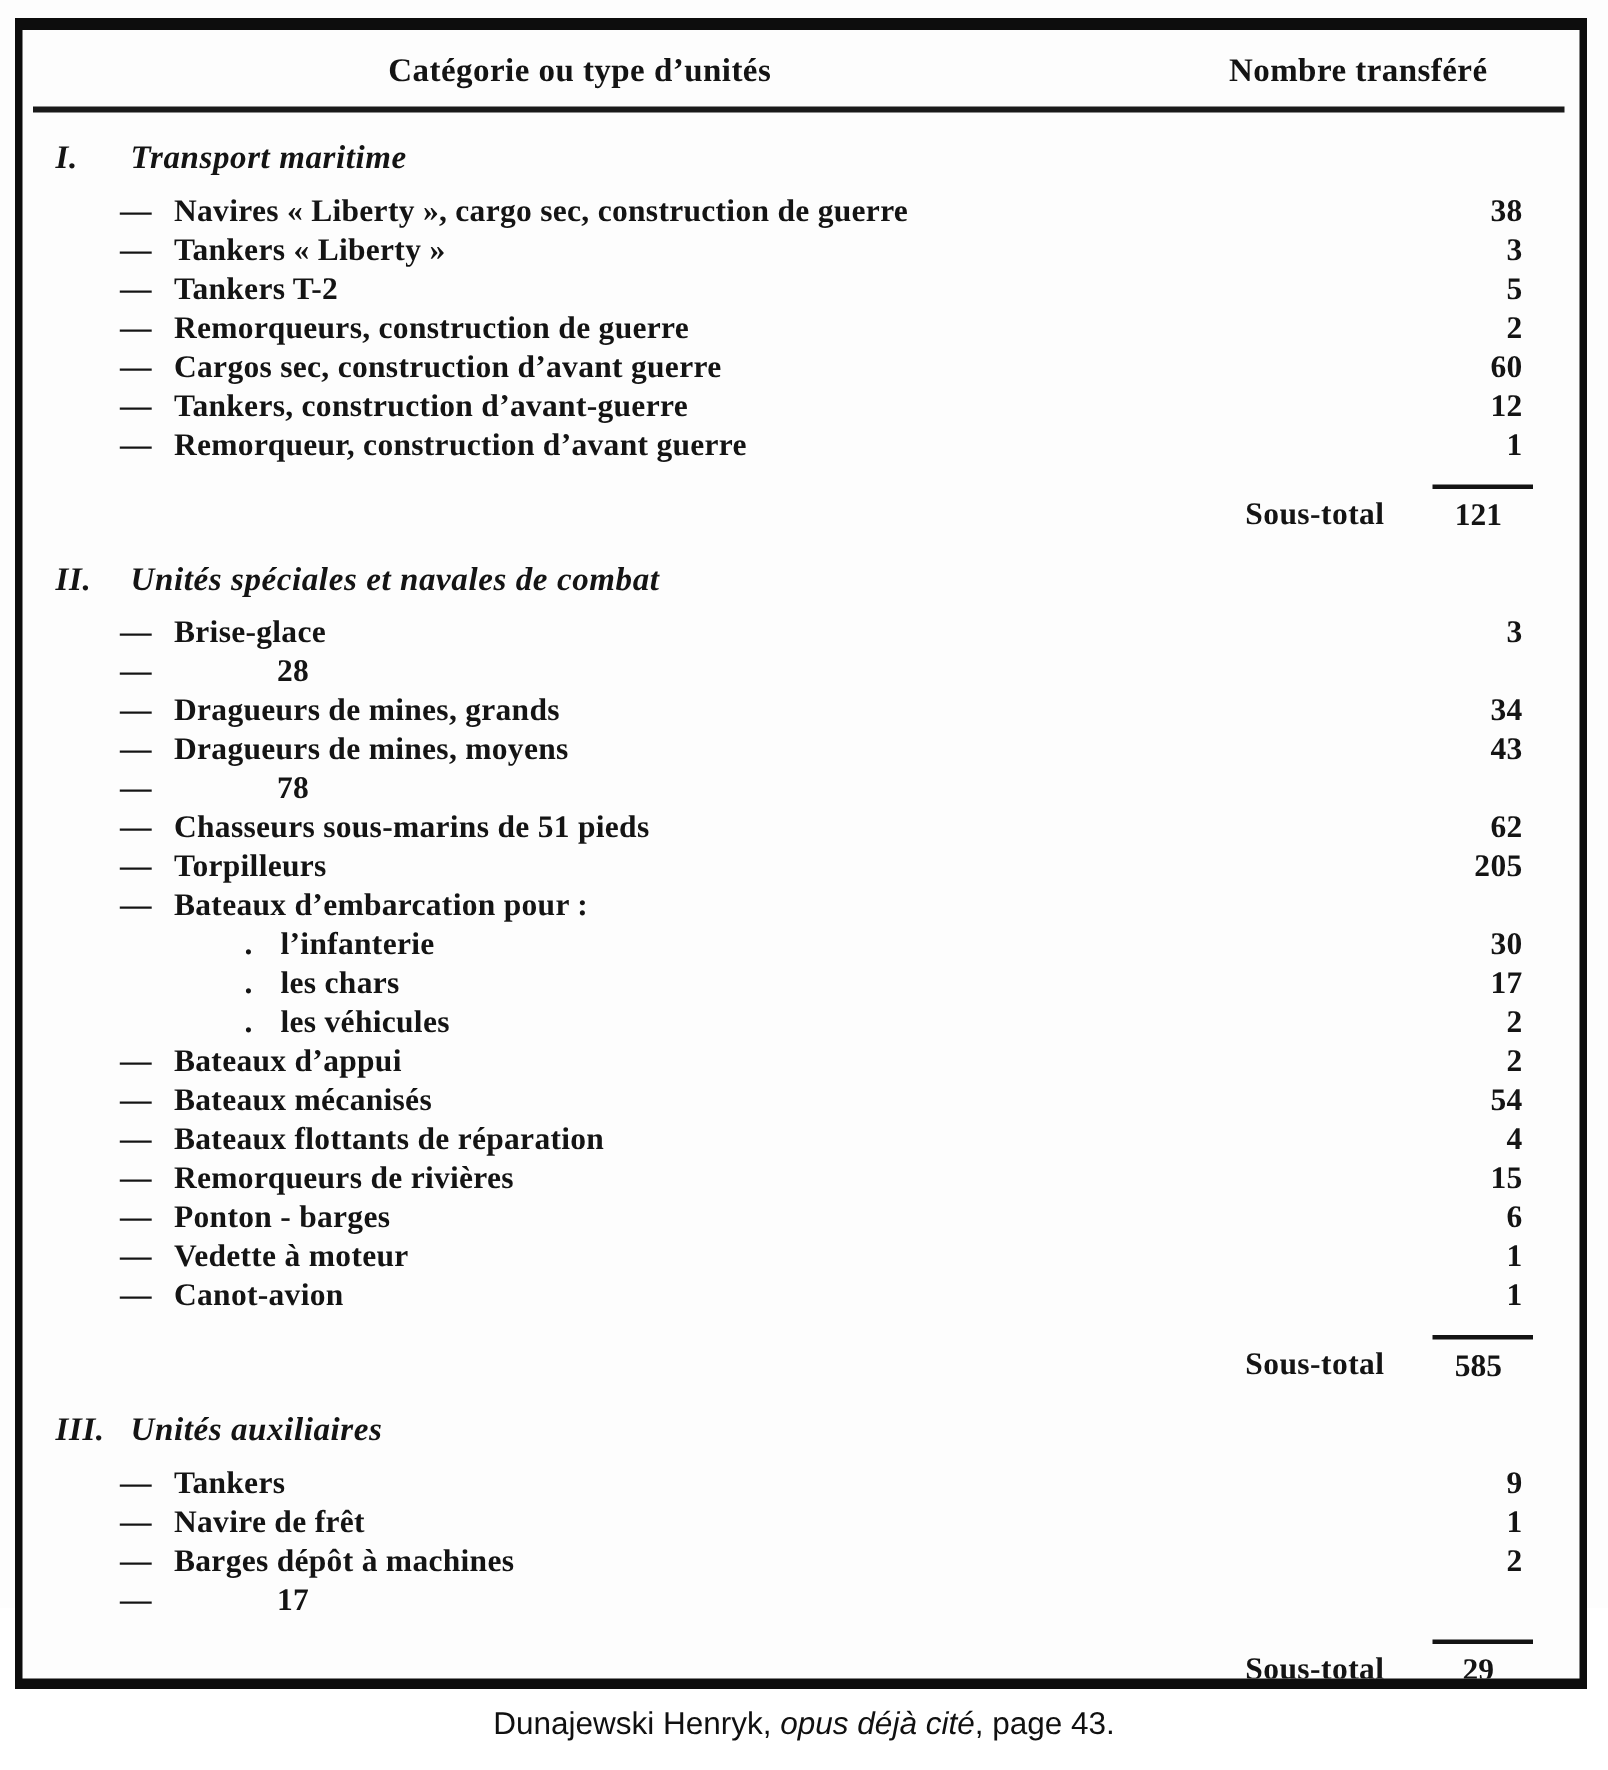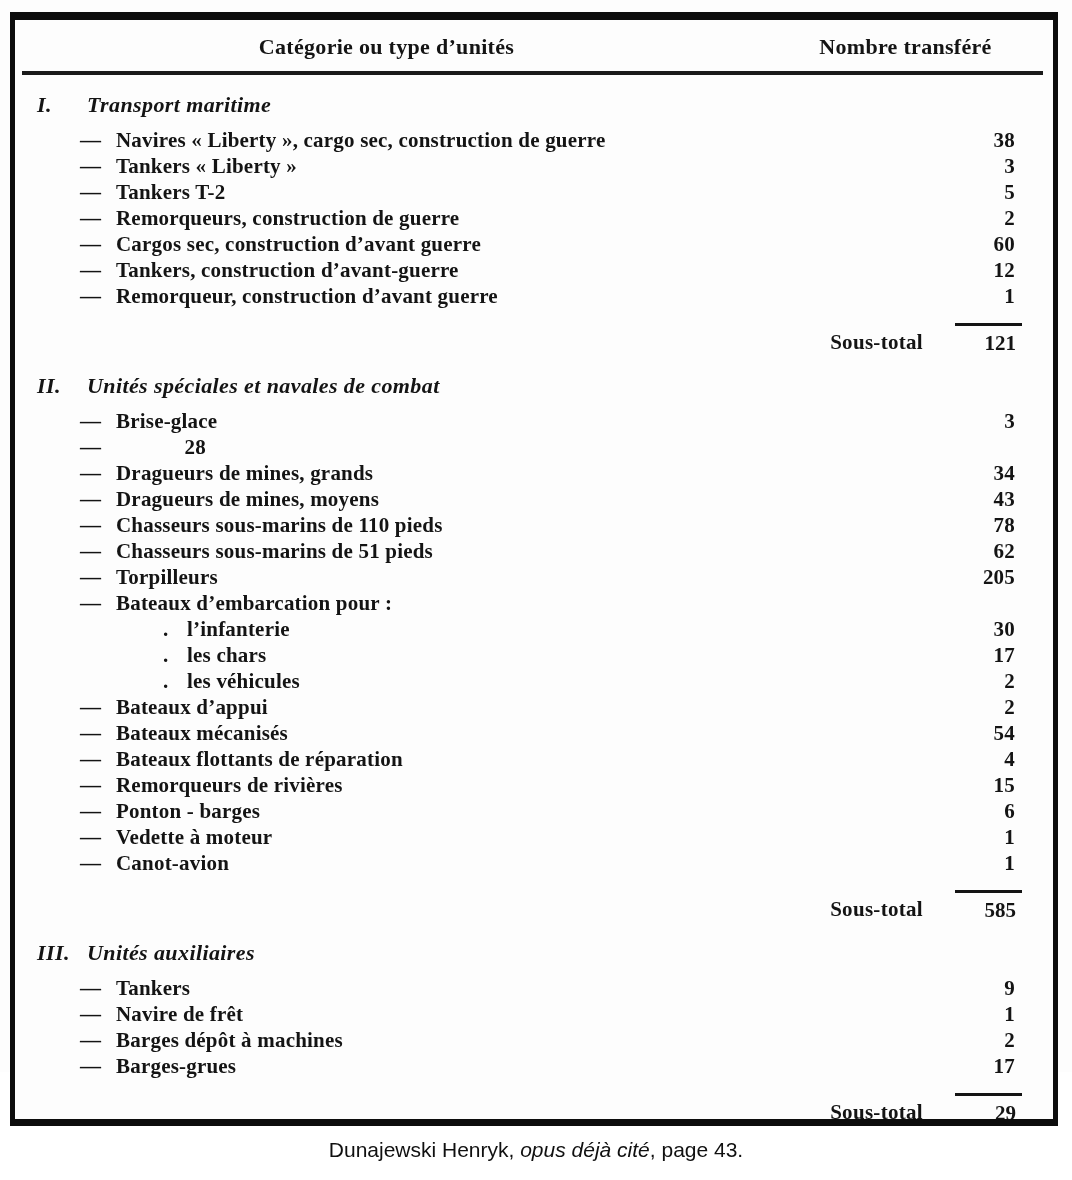--- a/index.html
+++ b/index.html
@@ -76,21 +76,21 @@
     margin: 14px 0 8px 0;
     font-size: 21px;
     font-weight: 700;
   }
   .subtotal-label { margin-right: 32px; padding-bottom: 1px; letter-spacing: 0.3px; }
   .subtotal-box {
     width: 67px;
     margin-right: 31px;
     border-top: 3px solid #141414;
     padding: 5px 6px 0 0;
-    text-align: right;
+    text-align: center;
   }
   
   .caption {
     position: absolute;
     left: 0; top: 1138px;
     width: 100%;
     text-align: center;
     font-family: "Liberation Sans", sans-serif;
     font-size: 21px;
     color: #101010;
@@ -171,21 +171,20 @@
           <span class="label">Dragueurs de mines, grands</span>
           <span class="num">34</span>
         </div>
         <div class="row">
           <span class="bullet">—</span>
           <span class="label">Dragueurs de mines, moyens</span>
           <span class="num">43</span>
         </div>
         <div class="row">
           <span class="bullet">—</span>
-          <span class="label">Chasseurs sous-marins de 110 pieds</span>
           <span class="num">78</span>
         </div>
         <div class="row">
           <span class="bullet">—</span>
           <span class="label">Chasseurs sous-marins de 51 pieds</span>
           <span class="num">62</span>
         </div>
         <div class="row">
           <span class="bullet">—</span>
           <span class="label">Torpilleurs</span>
@@ -263,21 +262,20 @@
           <span class="label">Navire de frêt</span>
           <span class="num">1</span>
         </div>
         <div class="row">
           <span class="bullet">—</span>
           <span class="label">Barges dépôt à machines</span>
           <span class="num">2</span>
         </div>
         <div class="row">
           <span class="bullet">—</span>
-          <span class="label">Barges-grues</span>
           <span class="num">17</span>
         </div>
         <div class="subtotal-row">
           <span class="subtotal-label">Sous-total</span>
           <span class="subtotal-box">29</span>
         </div>
       </div>
 
   </div>
 

